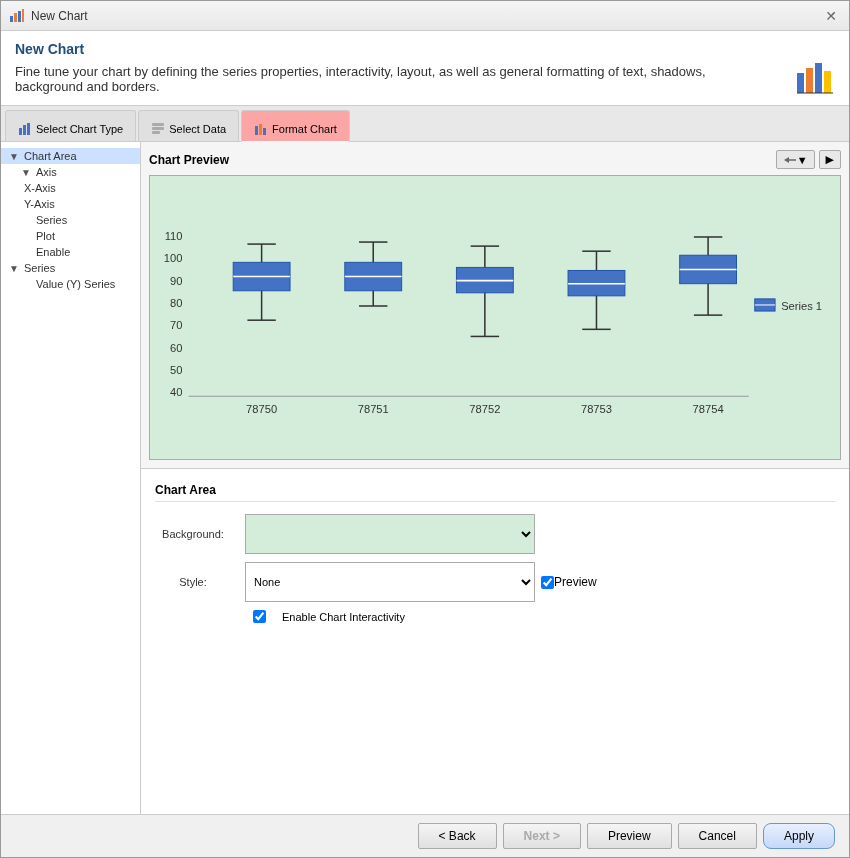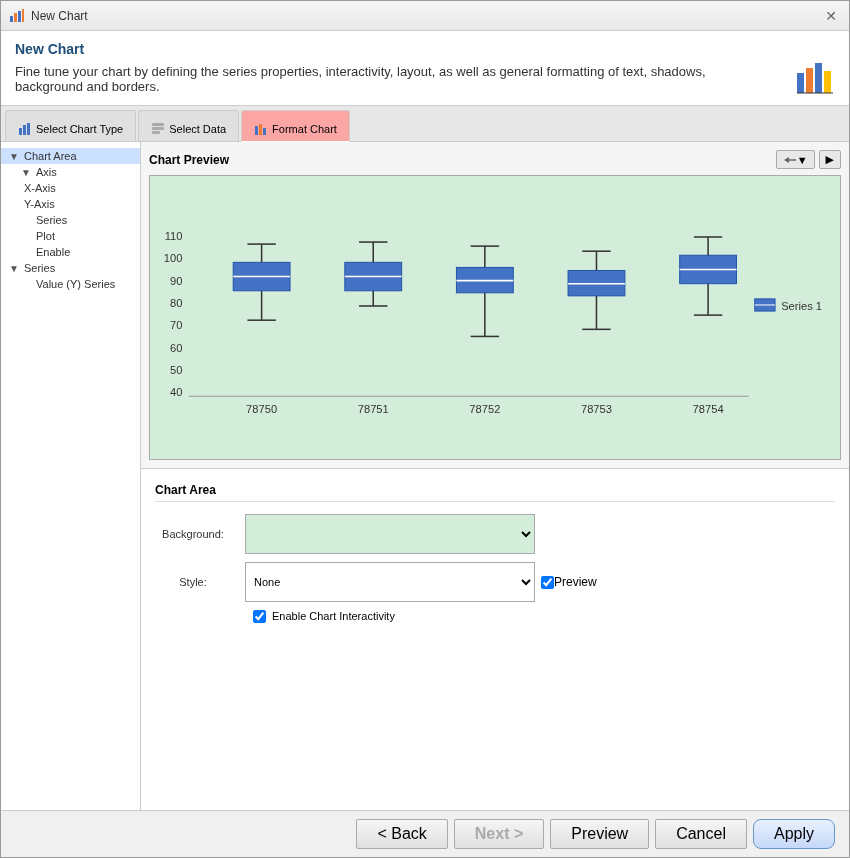--- a/index.html
+++ b/index.html
@@ -42,31 +42,31 @@
     .chart-title { text-align: center; font-size: 20px; font-weight: bold; padding: 14px 0 6px; }
 
     .properties-section { flex: 1; background: white; padding: 14px; overflow-y: auto; }
     .section-title { font-weight: bold; font-size: 12px; margin-bottom: 12px; border-bottom: 1px solid #ddd; padding-bottom: 4px; }
 
     .form-row { display: flex; align-items: center; margin-bottom: 8px; }
     .form-label { width: 90px; font-size: 11px; color: #333; text-align: center; padding-right: 14px; }
     .form-select { flex: 1; max-width: 290px; height: 40px; border: 1px solid #aaa; font-size: 11px; padding: 1px 4px; background: white; }
     .form-select.green-bg { background: #d4edda; }
 
-    .checkbox-row { display: flex; gap: 6px; margin-bottom: 20px; padding-left: 98px; }
+    .checkbox-row { display: flex; align-items: center; gap: 16px; margin-bottom: 20px; padding-left: 98px; }
     .checkbox-row input[type="checkbox"] { margin: 0; }
     .checkbox-row label { font-size: 11px; }
 
     .preview-checkbox-row { display: flex; align-items: center; margin-left: 6px; }
 
     .bottom-buttons { border-top: 1px solid #ccc; padding: 8px; background: white; display: flex; gap: 4px; justify-content: flex-start; flex-wrap: wrap; }
     .bottom-btn { padding: 4px 14px; border: 1px solid #aaa; background: linear-gradient(to bottom, #f5f5f5, #e0e0e0); cursor: pointer; font-size: 11px; border-radius: 2px; }
 
     .footer { border-top: 1px solid #ccc; padding: 8px 14px; background: #f0f0f0; display: flex; justify-content: flex-end; gap: 6px; align-items: center; }
-    .footer-btn { padding: 5px 20px; border: 1px solid #aaa; background: linear-gradient(to bottom, #f5f5f5, #e0e0e0); cursor: pointer; font-size: 16px; border-radius: 2px; }
+    .footer-btn { padding: 5px 20px; border: 1px solid #aaa; background: linear-gradient(to bottom, #f5f5f5, #e0e0e0); cursor: pointer; font-size: 12px; border-radius: 2px; }
     .footer-btn.primary { background: linear-gradient(to bottom, #e8f0fe, #c5d8f8); border-color: #6699cc; border-radius: 8px; }
     .footer-btn.disabled { color: #aaa; cursor: default; font-weight: bold; }
   </style>
 </head>
 <body>
 
 <div class="window">
 
   <div class="title-bar">
     <div class="title-bar-left">

